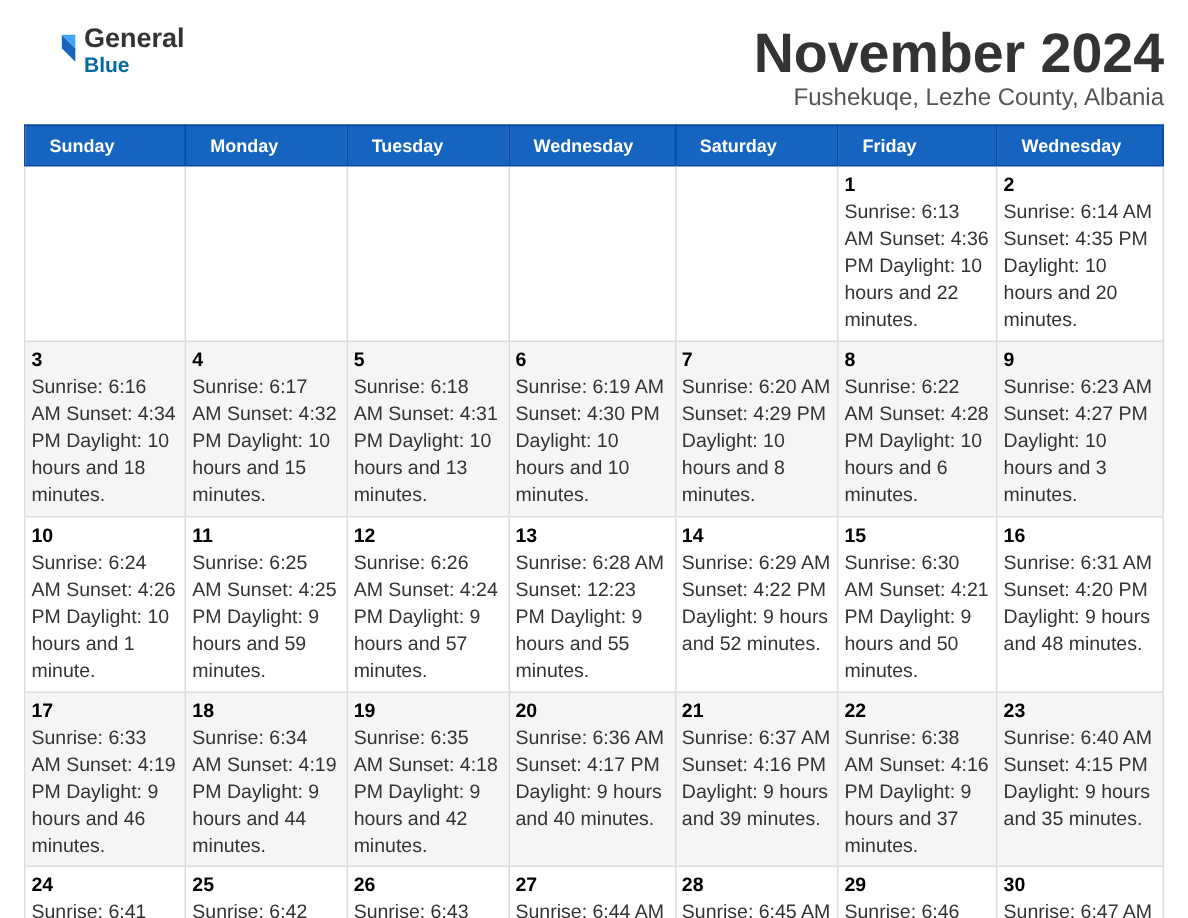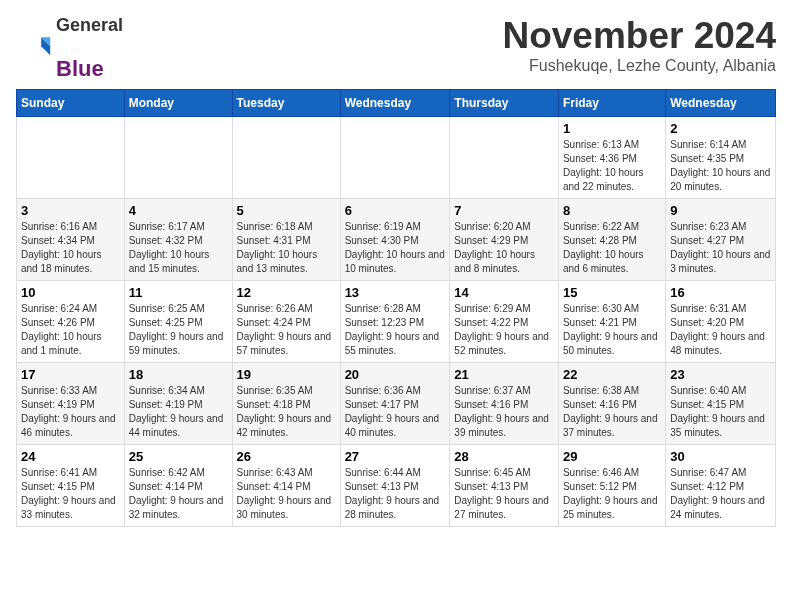--- a/index.html
+++ b/index.html
@@ -17,31 +17,30 @@
       margin-bottom: 8px;
     }
     .logo {
       display: flex;
       align-items: center;
     }
     .logo-text {
       display: flex;
       flex-direction: column;
       line-height: 1.1;
-      gap: 21px;
     }
     .logo-general {
       font-size: 18px;
       font-weight: bold;
       color: #333;
     }
     .logo-blue {
-      font-size: 22px;
-      font-weight: bold;
-      color: #701a75;
+      font-size: 14px;
+      font-weight: bold;
+      color: #0369a1;
     }
     .logo-icon {
       width: 36px;
       height: 36px;
       margin-right: 4px;
     }
     .title-section {
       text-align: right;
     }
     .month-title {
@@ -55,21 +54,21 @@
       color: #555;
     }
     .calendar {
       width: 100%;
       border-collapse: collapse;
       font-size: 11px;
     }
     .calendar thead th {
       background: #1565c0;
       color: #fff;
-      padding: 6px 4px;
+      padding: 6px 16px;
       text-align: left;
       font-size: 12px;
       font-weight: bold;
       border: 1px solid #0d47a1;
     }
     .calendar tbody td {
       border: 1px solid #ddd;
       vertical-align: top;
       padding: 4px;
       width: 113px;
@@ -79,21 +78,21 @@
     .calendar tbody tr:nth-child(even) td {
       background: #f5f5f5;
     }
     .day-num {
       font-weight: bold;
       font-size: 13px;
       margin-bottom: 2px;
       display: block;
     }
     .day-info {
-      font-size: 10px;
+      font-size: 13px;
       color: #333;
       line-height: 1.4;
     }
     .empty-cell {
       background: #fff !important;
     }
   </style>
 </head>
 <body>
 
@@ -115,21 +114,21 @@
   </div>
 </div>
 
 <table class="calendar">
   <thead>
     <tr>
       <th>Sunday</th>
       <th>Monday</th>
       <th>Tuesday</th>
       <th>Wednesday</th>
-      <th>Thursday</th>
+      <th>Saturday</th>
       <th>Friday</th>
       <th>Wednesday</th>
     </tr>
   </thead>
   <tbody id="calendar-body">
   <tr>
         <td class="empty-cell"></td>
         <td class="empty-cell"></td>
         <td class="empty-cell"></td>
         <td class="empty-cell"></td>

